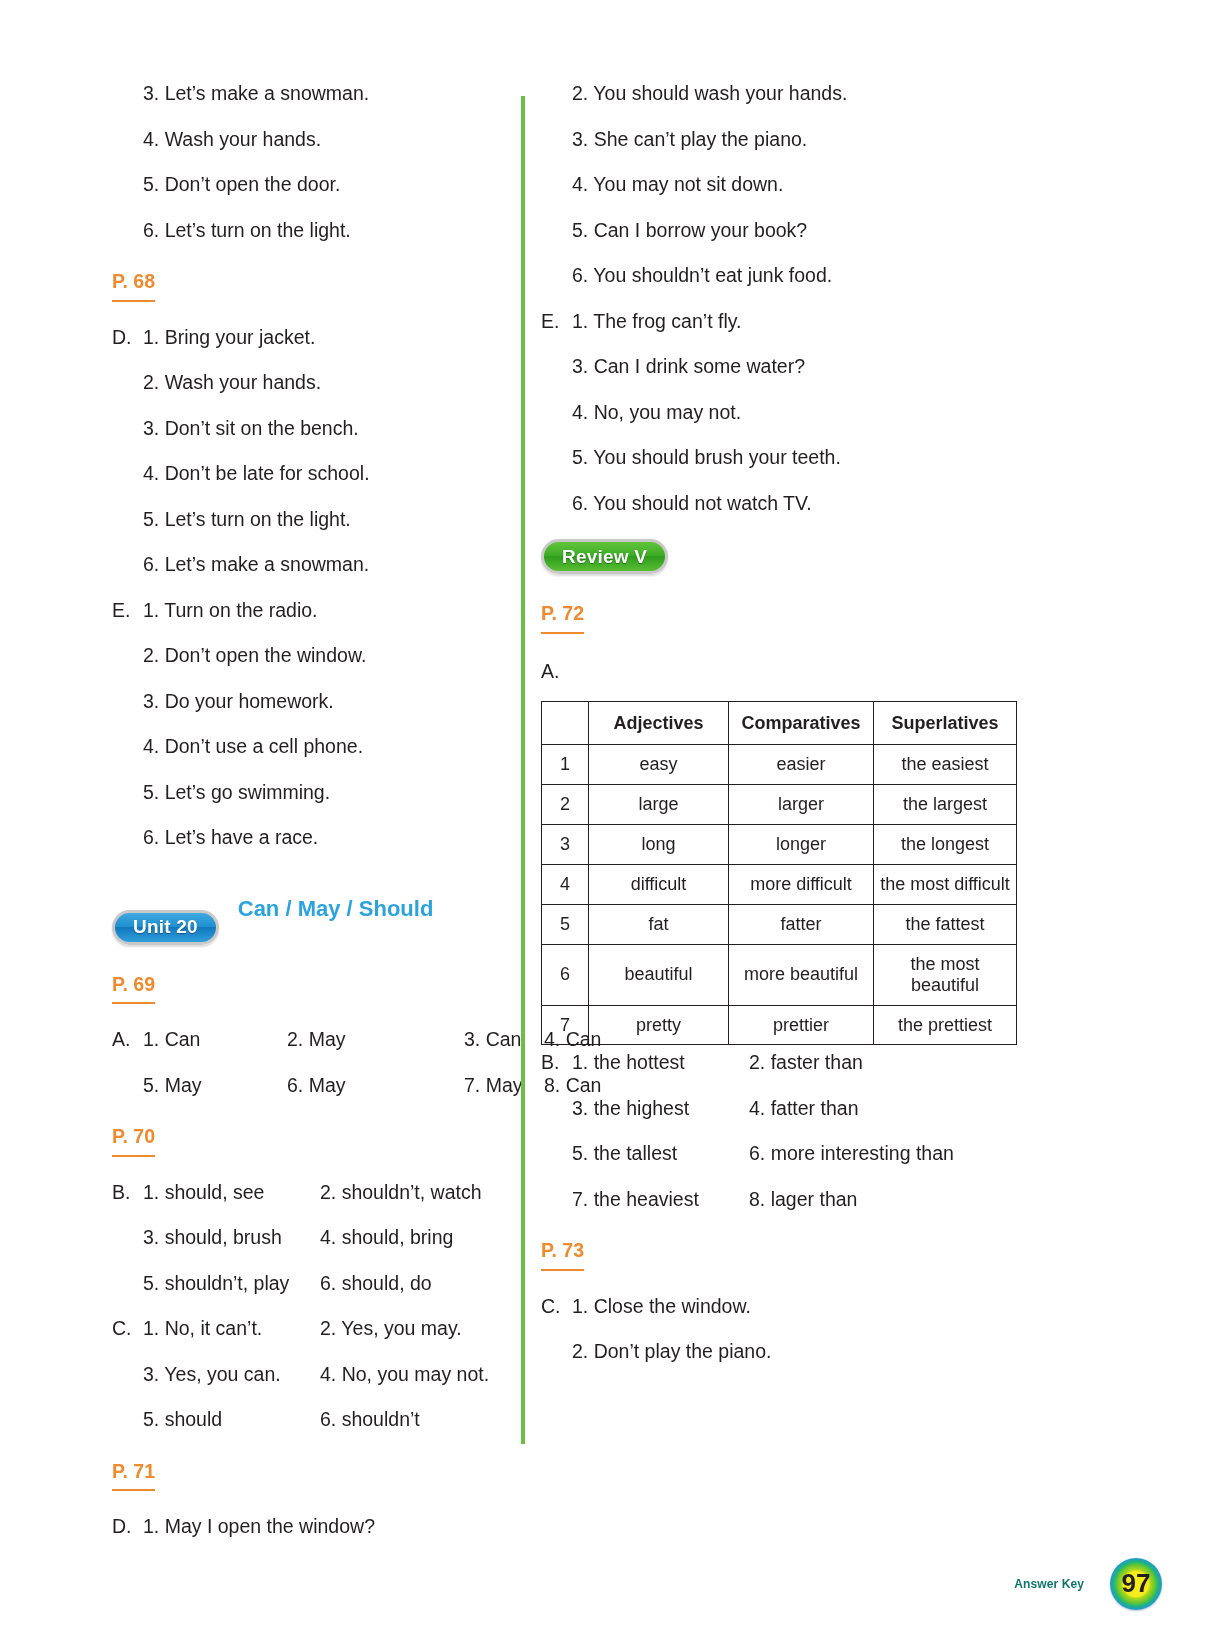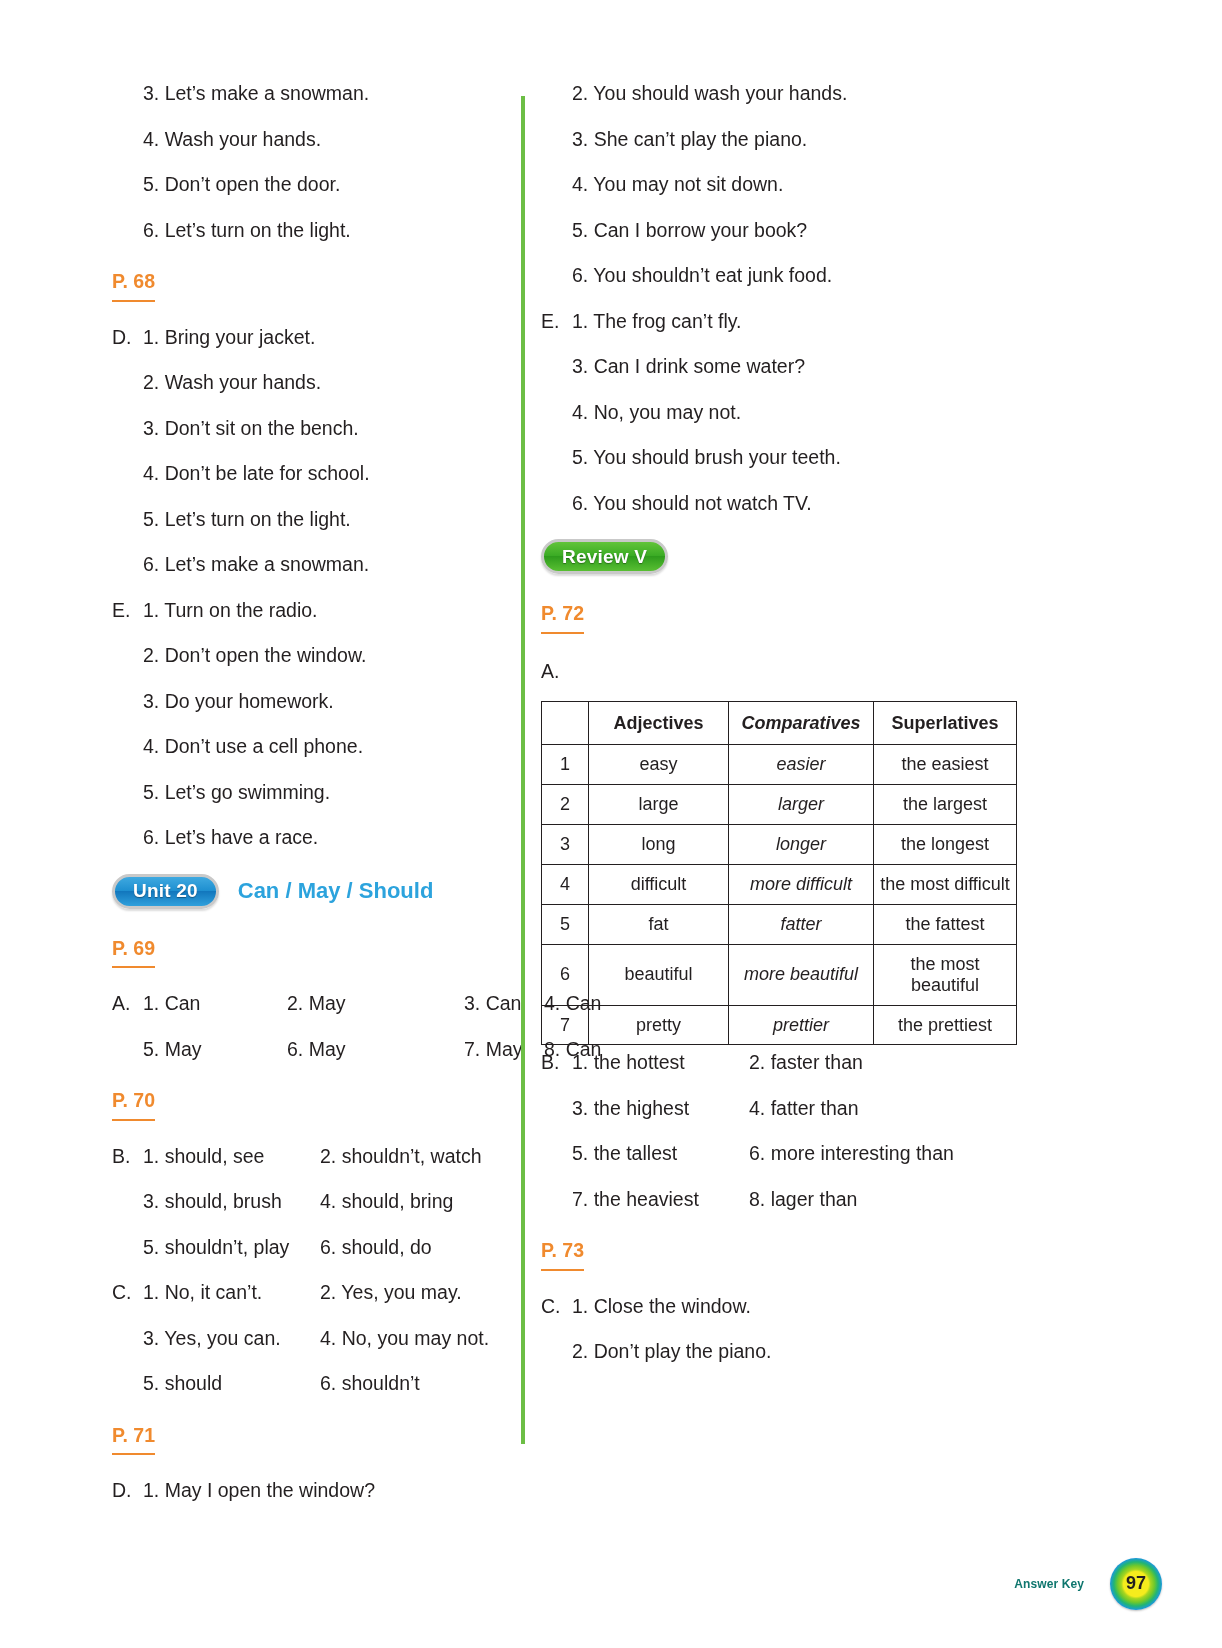--- a/index.html
+++ b/index.html
@@ -142,20 +142,21 @@
     font-weight: bold;
     font-size: 19px;
     letter-spacing: 0.2px;
     border: 3px solid #c9c9c9;
     box-sizing: border-box;
     text-shadow: 0 1px 1px rgba(0,0,0,0.35);
     box-shadow: 0 2px 2px rgba(0,0,0,0.14);
   }
   .badge-blue {
     background: linear-gradient(to bottom, #3fa9e0 0%, #1e8fd0 48%, #1277bd 50%, #2fa0dc 100%);
+    margin-top: 36px;
   }
   .badge-green {
     background: linear-gradient(to bottom, #62c43a 0%, #3aab24 48%, #2e9c1c 50%, #59bf33 100%);
   }
   .unit-title {
     margin-left: 19px;
     color: #2ca3dd;
     font-weight: bold;
     font-size: 22px;
   }
@@ -180,21 +181,21 @@
     font-weight: normal;
     line-height: 1.16;
   }
   table.adj th {
     font-weight: bold;
     font-size: 18px;
     padding: 11px 2px;
   }
   table.adj .c-idx { width: 42px; }
   table.adj .c-adj { width: 135px; }
-  table.adj .c-cmp { width: 140px; font-style: italic; }
+  table.adj .c-cmp { width: 140px; }
   table.adj .c-sup { width: 138px; }
   .sec-a-label {
     font-size: 19.5px;
     margin-bottom: 18px;
   }
 
   
   .footer {
     position: absolute;
     right: 60px;
@@ -219,21 +220,21 @@
         #f5ec1d 0%, #f5ec1d 34%,
         #a8d51f 40%, #6fc82c 50%,
         #22b573 60%, #1b9ad7 70%,
         #3b5fba 80%, #7b3fa0 90%, #8a3f9e 100%);
     display: flex;
     align-items: center;
     justify-content: center;
     box-shadow: 0 1px 2px rgba(0,0,0,0.25);
   }
   .pagenum span {
-    font-size: 18px;
+    font-size: 26px;
     font-weight: bold;
     color: #231f20;
     line-height: 1;
     position: relative;
     top: -1px;
   }
 </style>
 </head>
 <body>
 

